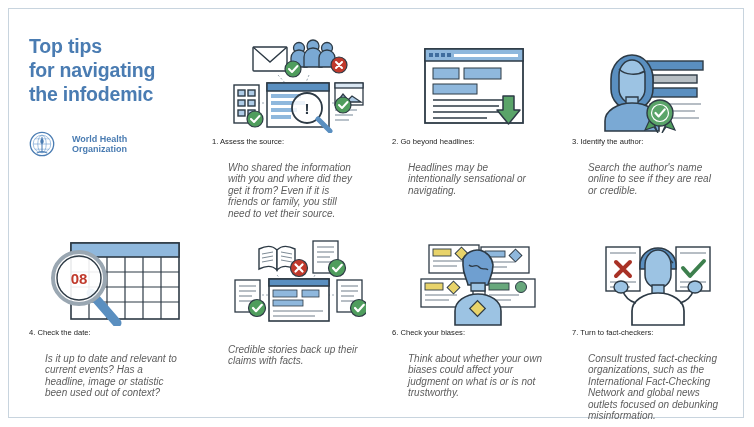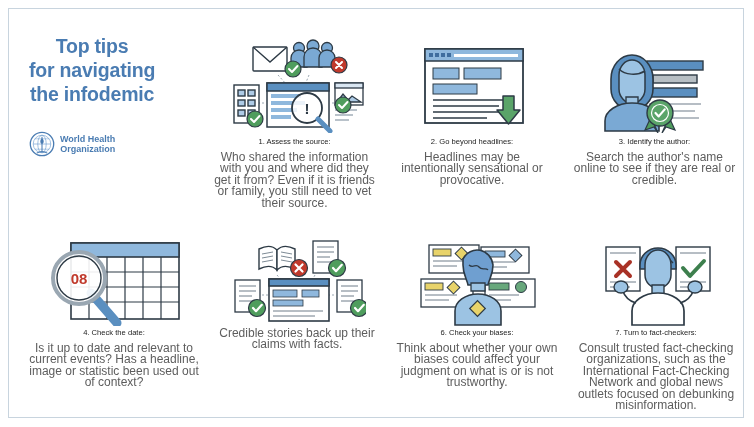--- a/index.html
+++ b/index.html
@@ -9,50 +9,50 @@
     font-family:"Liberation Sans", sans-serif;
     overflow:hidden;
   }
   .page{
     position:absolute;
     left:8px;top:8px;
     width:736px;height:410px;
     background:#ffffff;
     border:1px solid #c8d4de;
     box-sizing:border-box;
-    text-align:center;
   }
   .title{
     position:absolute;
     left:20px;top:25px;
     font-size:19.5px;
     line-height:24px;
     font-weight:bold;
     color:#4a7cb2;
     letter-spacing:-0.2px;
   }
   .logo{
     position:absolute;
     left:20px;top:122px;
-    display:flex;align-items:center;gap:5px;
+    display:flex;align-items:center;gap:17px;
   }
   .logo-mark{width:26px;height:26px;flex:0 0 26px;}
   .logo-text{
     font-size:9px;line-height:10.5px;
     color:#4a7cb2;font-weight:bold;
   }
   .tip{position:absolute;}
   .tip-art{position:absolute;}
   .tip-head{
     font-size:7.6px;font-weight:normal;color:#1c1c1c;
     margin:0 0 6px 0;
   }
   .tip-body{
-    font-size:12px;line-height:11.4px;color:#5d5d5d;
-    margin:0;
+    font-size:10px;line-height:11.4px;color:#5d5d5d;
+    margin:16px;
+    font-style:italic;
   }
   
   #tip1{left:203px;top:128px;width:165px;}
   #tip2{left:383px;top:128px;width:160px;}
   #tip3{left:563px;top:128px;width:165px;}
   #art1{left:222px;top:26px;width:135px;height:98px;}
   #art2{left:408px;top:32px;width:115px;height:92px;}
   #art3{left:592px;top:26px;width:105px;height:98px;}
   
   #tip4{left:20px;top:319px;width:170px;}
@@ -413,21 +413,21 @@
     </svg>
   </div>
 
   <div class="tip" id="tip1">
     <p class="tip-head">1. Assess the source:</p>
     <p class="tip-body">Who shared the information with you and where did they get it from? Even if it is friends or family, you still need to vet their source.</p>
   </div>
 
   <div class="tip" id="tip2">
     <p class="tip-head">2. Go beyond headlines:</p>
-    <p class="tip-body">Headlines may be intentionally sensational or provocative.</p>
+    <p class="tip-body">Headlines may be intentionally sensational or navigating.</p>
   </div>
 
   <div class="tip" id="tip3">
     <p class="tip-head">3. Identify the author:</p>
     <p class="tip-body">Search the author's name online to see if they are real or credible.</p>
   </div>
 
   <div class="tip" id="tip4">
     <p class="tip-head">4. Check the date:</p>
     <p class="tip-body">Is it up to date and relevant to current events? Has a headline, image or statistic been used out of context?</p>

